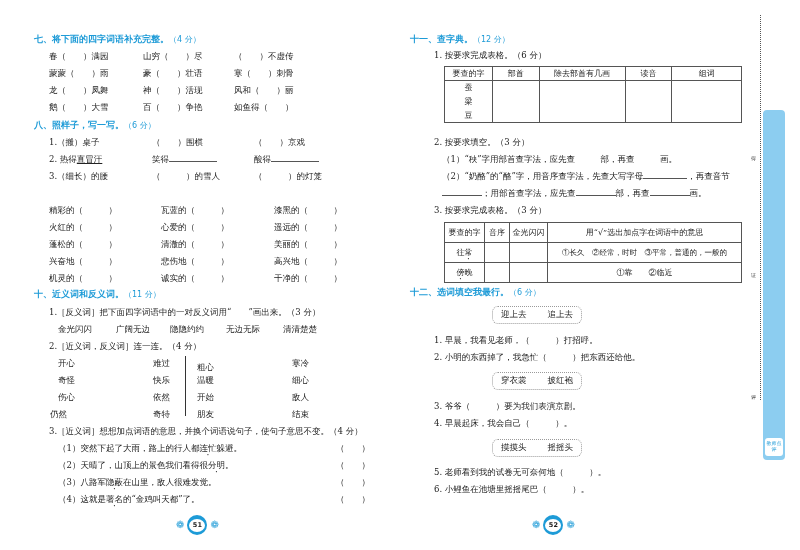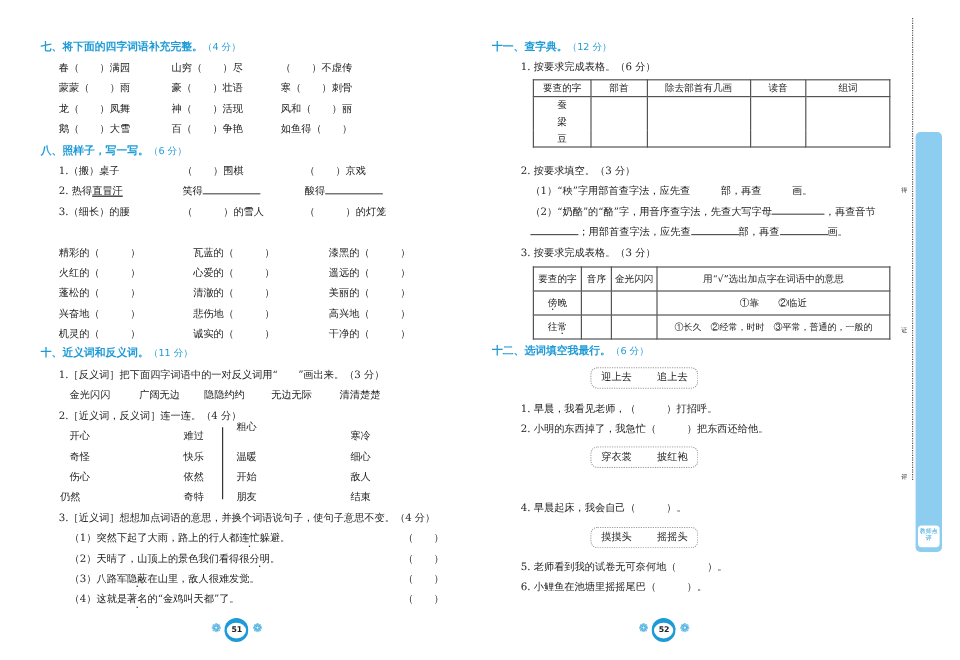--- a/index.html
+++ b/index.html
@@ -92,21 +92,21 @@
   <div class="txt" style="left:58px;top:324px;">金光闪闪</div>
   <div class="txt" style="left:116px;top:324px;">广阔无边</div>
   <div class="txt" style="left:170px;top:324px;">隐隐约约</div>
   <div class="txt" style="left:226px;top:324px;">无边无际</div>
   <div class="txt" style="left:283px;top:324px;">清清楚楚</div>
   <div class="txt" style="left:49px;top:341px;">2.［近义词，反义词］连一连。（4 分）</div>
 
   <div class="vline"></div>
   <div class="txt" style="left:58px;top:358px;">开心</div>
   <div class="txt" style="left:153px;top:358px;">难过</div>
-  <div class="txt" style="left:197px;top:350px;">粗心</div>
+  <div class="txt" style="left:197px;top:362px;">粗心</div>
   <div class="txt" style="left:292px;top:358px;">寒冷</div>
   <div class="txt" style="left:58px;top:375px;">奇怪</div>
   <div class="txt" style="left:153px;top:375px;">快乐</div>
   <div class="txt" style="left:197px;top:375px;">温暖</div>
   <div class="txt" style="left:292px;top:375px;">细心</div>
   <div class="txt" style="left:58px;top:392px;">伤心</div>
   <div class="txt" style="left:153px;top:392px;">依然</div>
   <div class="txt" style="left:197px;top:392px;">开始</div>
   <div class="txt" style="left:292px;top:392px;">敌人</div>
   <div class="txt" style="left:50px;top:409px;">仍然</div>
@@ -193,49 +193,50 @@
 
   <table class="grid" style="left:44px;top:222px;width:298px;">
     <tbody>
         <tr style="height:20px;">
       <td style="width:40px;">要查的字</td>
       <td style="width:25px;">音序</td>
       <td style="width:38px;">金光闪闪</td>
       <td>用“√”选出加点字在词语中的意思</td>
     </tr>
     <tr style="height:20px;">
+      <td><span>往</span><span class="dotted">常</span><span></span></td>
+      <td></td>
+      <td></td>
+      <td style="font-size:7.5px;">①长久　②经常，时时　③平常，普通的，一般的</td>
+    </tr>
+    <tr style="height:20px;">
       <td><span></span><span class="dotted">傍</span><span>晚</span></td>
       <td></td>
       <td></td>
       <td>①靠　　②临近</td>
-    </tr>
-    <tr style="height:20px;">
-      <td><span>往</span><span class="dotted">常</span><span></span></td>
-      <td></td>
-      <td></td>
-      <td style="font-size:7.5px;">①长久　②经常，时时　③平常，普通的，一般的</td>
     </tr>
   </tbody>
     </table>
 
   <div class="sec-title" style="left:10px;top:286px;">
     <span>十二、选词填空我最行。</span><span class="score">（6 分）</span>
   </div>
 
   <div class="wordbox" style="left:92px;top:306px;">
     <span>迎上去</span>
       <span>追上去</span>
   </div>
   <div class="txt" style="left:34px;top:335px;">1. 早晨，我看见老师，（　　　）打招呼。</div>
   <div class="txt" style="left:34px;top:352px;">2. 小明的东西掉了，我急忙（　　　）把东西还给他。</div>
 
   <div class="wordbox" style="left:92px;top:372px;">
     <span>穿衣裳</span>
       <span>披红袍</span>
   </div>
+  <div class="txt" style="left:34px;top:401px;">3. 爷爷（　　　）要为我们表演京剧。</div>
   <div class="txt" style="left:34px;top:418px;">4. 早晨起床，我会自己（　　　）。</div>
 
   <div class="wordbox" style="left:92px;top:439px;">
     <span>摸摸头</span>
       <span>摇摇头</span>
   </div>
   <div class="txt" style="left:34px;top:467px;">5. 老师看到我的试卷无可奈何地（　　　）。</div>
   <div class="txt" style="left:34px;top:484px;">6. 小鲤鱼在池塘里摇摇尾巴（　　　）。</div>
 
   <div class="pagenum" style="left:132px;top:515px;">

